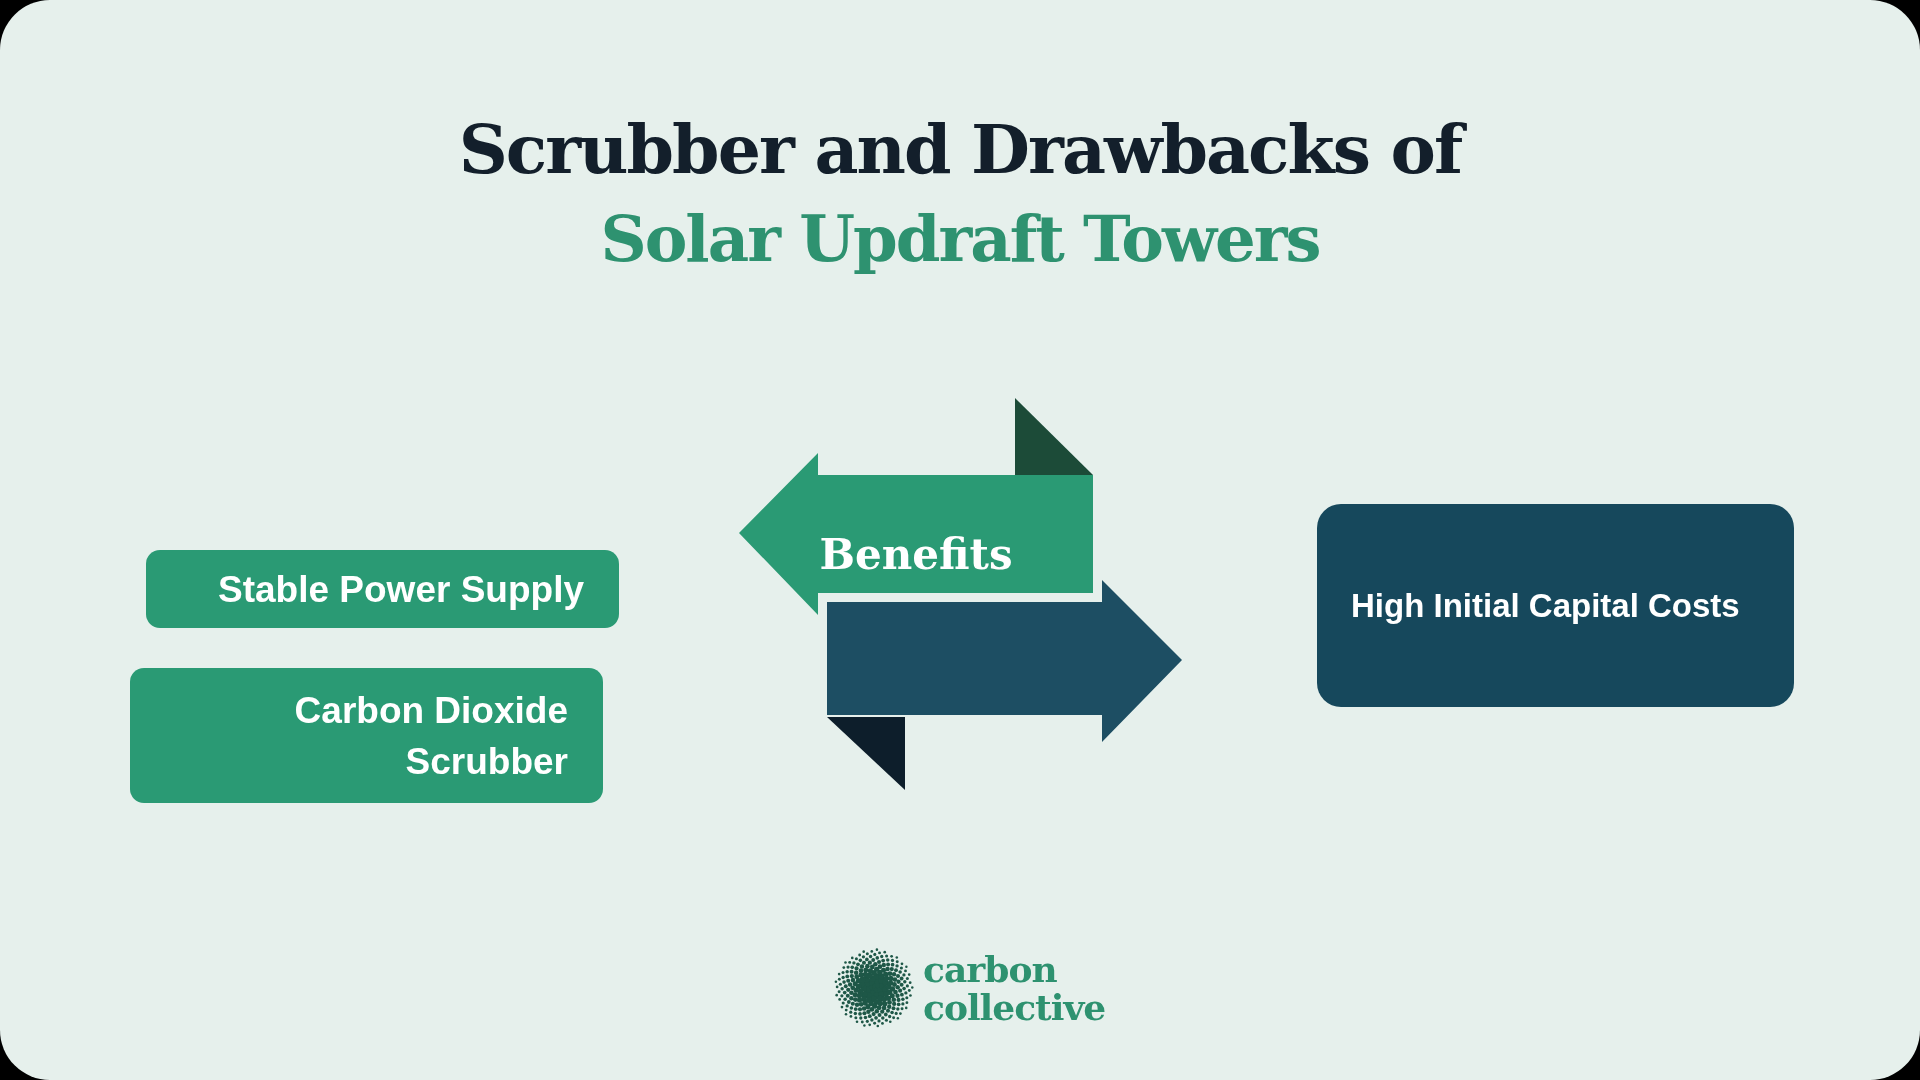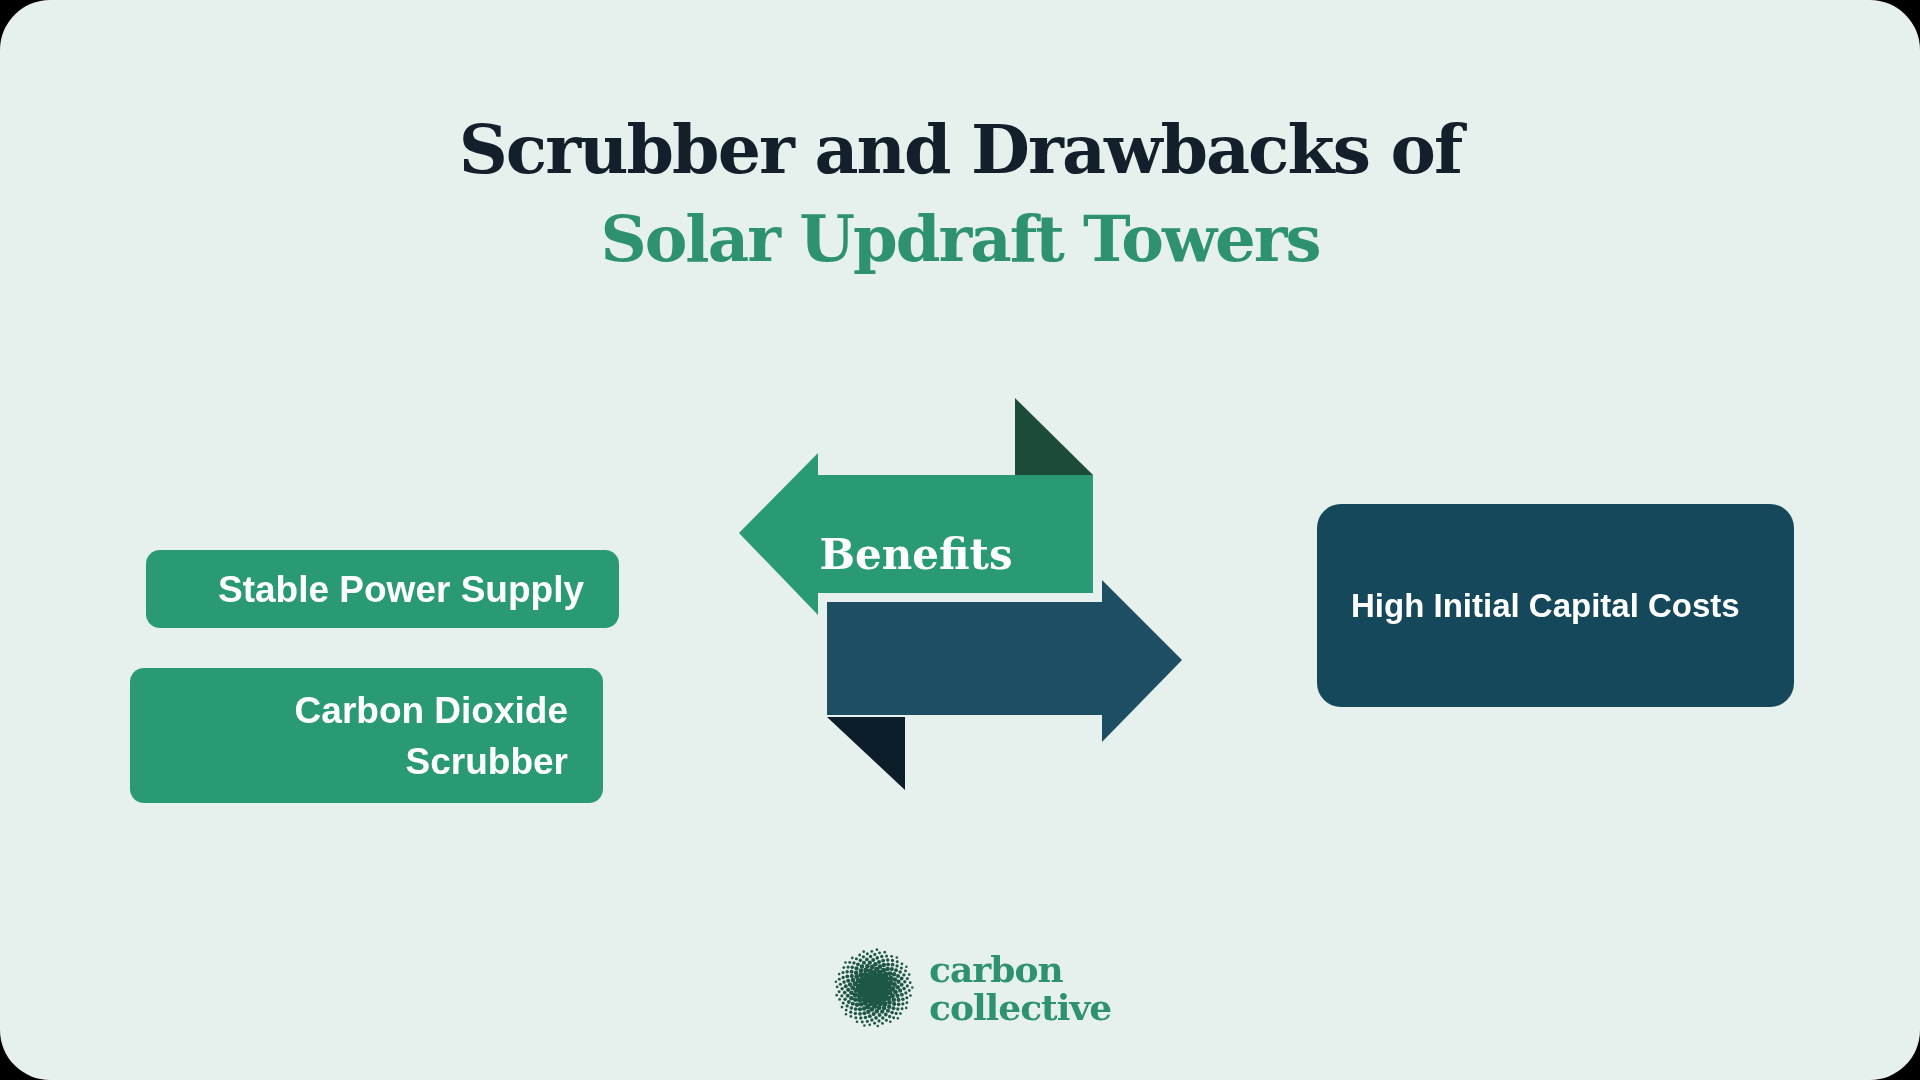--- a/index.html
+++ b/index.html
@@ -36,21 +36,21 @@
   .arrow-benefits{fill:var(--green);}
   .arrow-drawbacks{fill:var(--teal-arrow);stroke:var(--background);stroke-width:9;paint-order:stroke;stroke-linejoin:miter;}
 
   .arrow-label{position:absolute;display:flex;align-items:center;justify-content:center;
         font-family:"DejaVu Serif",serif;font-weight:bold;color:var(--text-white);font-size:42px;}
   .lbl-benefits{left:739px;top:475px;width:354px;height:118px;margin-top:20px;}
   .lbl-drawbacks{left:827px;top:602px;width:275px;height:113px;}
 
   .logo{position:absolute;left:830px;top:944px;display:flex;}
   .logo-dots{width:88px;height:88px;fill:var(--logo-dots);}
-  .wordmark{margin-left:11px;margin-top:6px;font-family:"DejaVu Serif",serif;font-weight:bold;
+  .wordmark{margin-left:5px;margin-top:6px;font-family:"DejaVu Serif",serif;font-weight:bold;
         font-size:36px;line-height:38px;color:var(--title-green);letter-spacing:-1px;}
 </style>
 </head>
 <body>
 
 <div class="panel">
 
   <header class="title">
     <div class="t1">Scrubber and Drawbacks of</div>
     <div class="t2">Solar Updraft Towers</div>

